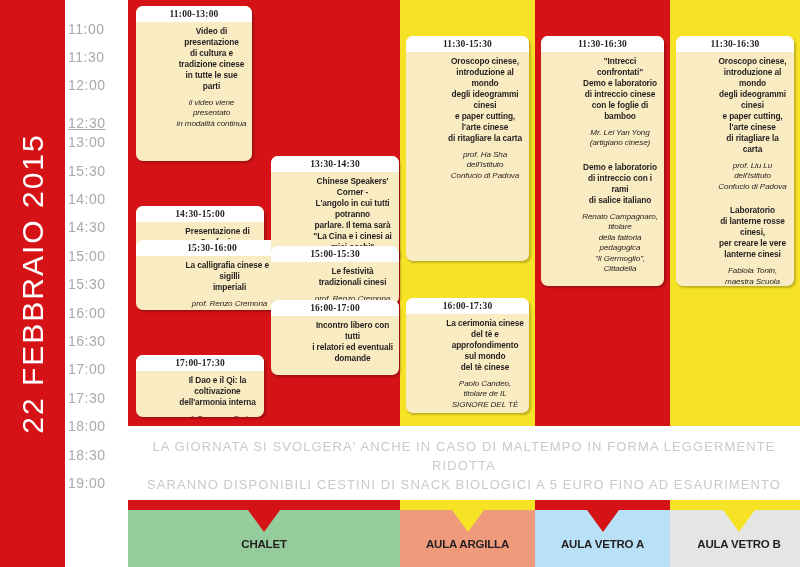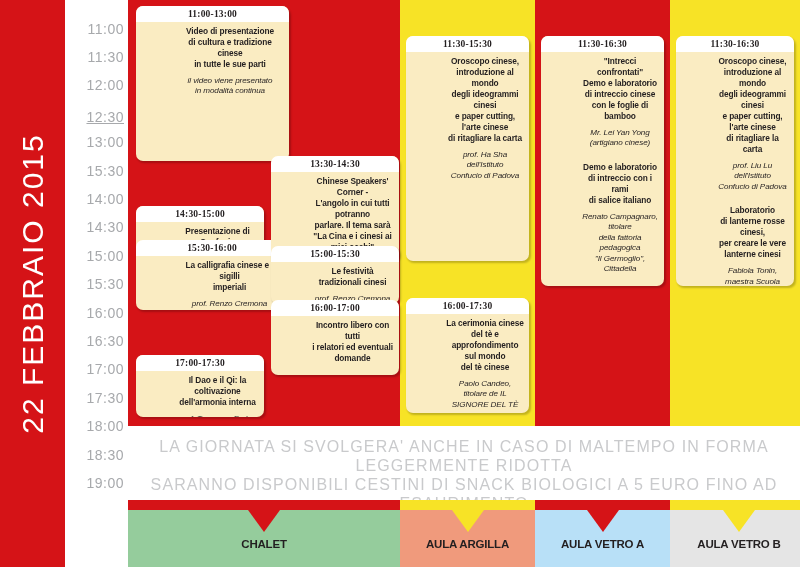--- a/index.html
+++ b/index.html
@@ -46,21 +46,21 @@
   .time-axis {
     position: absolute;
     left: 65px; top: 0;
     width: 63px; height: 567px;
     background: #ffffff;
   }
   .time-label {
     position: absolute;
     right: 4px;
     width: 56px;
-    text-align: right;
+    text-align: left;
     color: #a7a9ac;
     font-size: 14px;
     letter-spacing: 0.5px;
     line-height: 14px;
     font-weight: 300;
   }
 
   
   .columns {
     position: absolute;
@@ -115,21 +115,21 @@
   }
   .ev-gap { height: 13px; }
 
   
   .notes {
     position: absolute;
     left: 128px;
     width: 672px;
     text-align: center;
     color: #c9cacc;
-    font-size: 16px;
+    font-size: 13px;
     letter-spacing: 1.1px;
     line-height: 19px;
     font-weight: 300;
   }
 
   
   .rooms {
     position: absolute;
     left: 128px; top: 500px;
     width: 672px; height: 67px;
@@ -172,42 +172,42 @@
 <div id="poster">
 
   <div class="date-bar">
     <div class="date-text">22 FEBBRAIO 2015</div>
   </div>
 
   <div class="time-axis" id="time-axis">
       <div class="time-label" style="top: 21.5px;">11:00</div>
       <div class="time-label" style="top: 49.9px;">11:30</div>
       <div class="time-label" style="top: 78.3px;">12:00</div>
-      <div class="time-label" style="top: 110px; text-decoration: underline;">12:30</div>
+      <div class="time-label" style="top: 116px; text-decoration: underline;">12:30</div>
       <div class="time-label" style="top: 135.1px;">13:00</div>
       <div class="time-label" style="top: 163.5px;">15:30</div>
       <div class="time-label" style="top: 191.9px;">14:00</div>
       <div class="time-label" style="top: 220.3px;">14:30</div>
       <div class="time-label" style="top: 248.7px;">15:00</div>
       <div class="time-label" style="top: 277.1px;">15:30</div>
       <div class="time-label" style="top: 305.5px;">16:00</div>
       <div class="time-label" style="top: 333.9px;">16:30</div>
       <div class="time-label" style="top: 362.3px;">17:00</div>
       <div class="time-label" style="top: 390.7px;">17:30</div>
       <div class="time-label" style="top: 419.1px;">18:00</div>
       <div class="time-label" style="top: 447.5px;">18:30</div>
       <div class="time-label" style="top: 475.9px;">19:00</div>
     </div>
 
   <div class="columns" id="columns">
       <div class="col red" style="left: 0px; width: 272px;"></div>
       <div class="col yellow" style="left: 272px; width: 135px;"></div>
       <div class="col red" style="left: 407px; width: 135px;"></div>
       <div class="col yellow" style="left: 542px; width: 130px;"></div>
-      <div class="event" style="left: 8px; width: 153px; top: 6px; height: 155px;">
+      <div class="event" style="left: 8px; width: 116px; top: 6px; height: 155px;">
         <div class="event-time">11:00-13:00</div>
         <div class="event-body">
           <div class="ev-title">Video di presentazione<br>di cultura e tradizione cinese<br>in tutte le sue parti</div>
           <div class="ev-sub">il video viene presentato<br>in modalità continua</div>
         </div>
       </div>
       <div class="event" style="left: 8px; width: 128px; top: 206px; height: 52px;">
         <div class="event-time">14:30-15:00</div>
         <div class="event-body">
           <div class="ev-title">Presentazione di Confucio</div>

